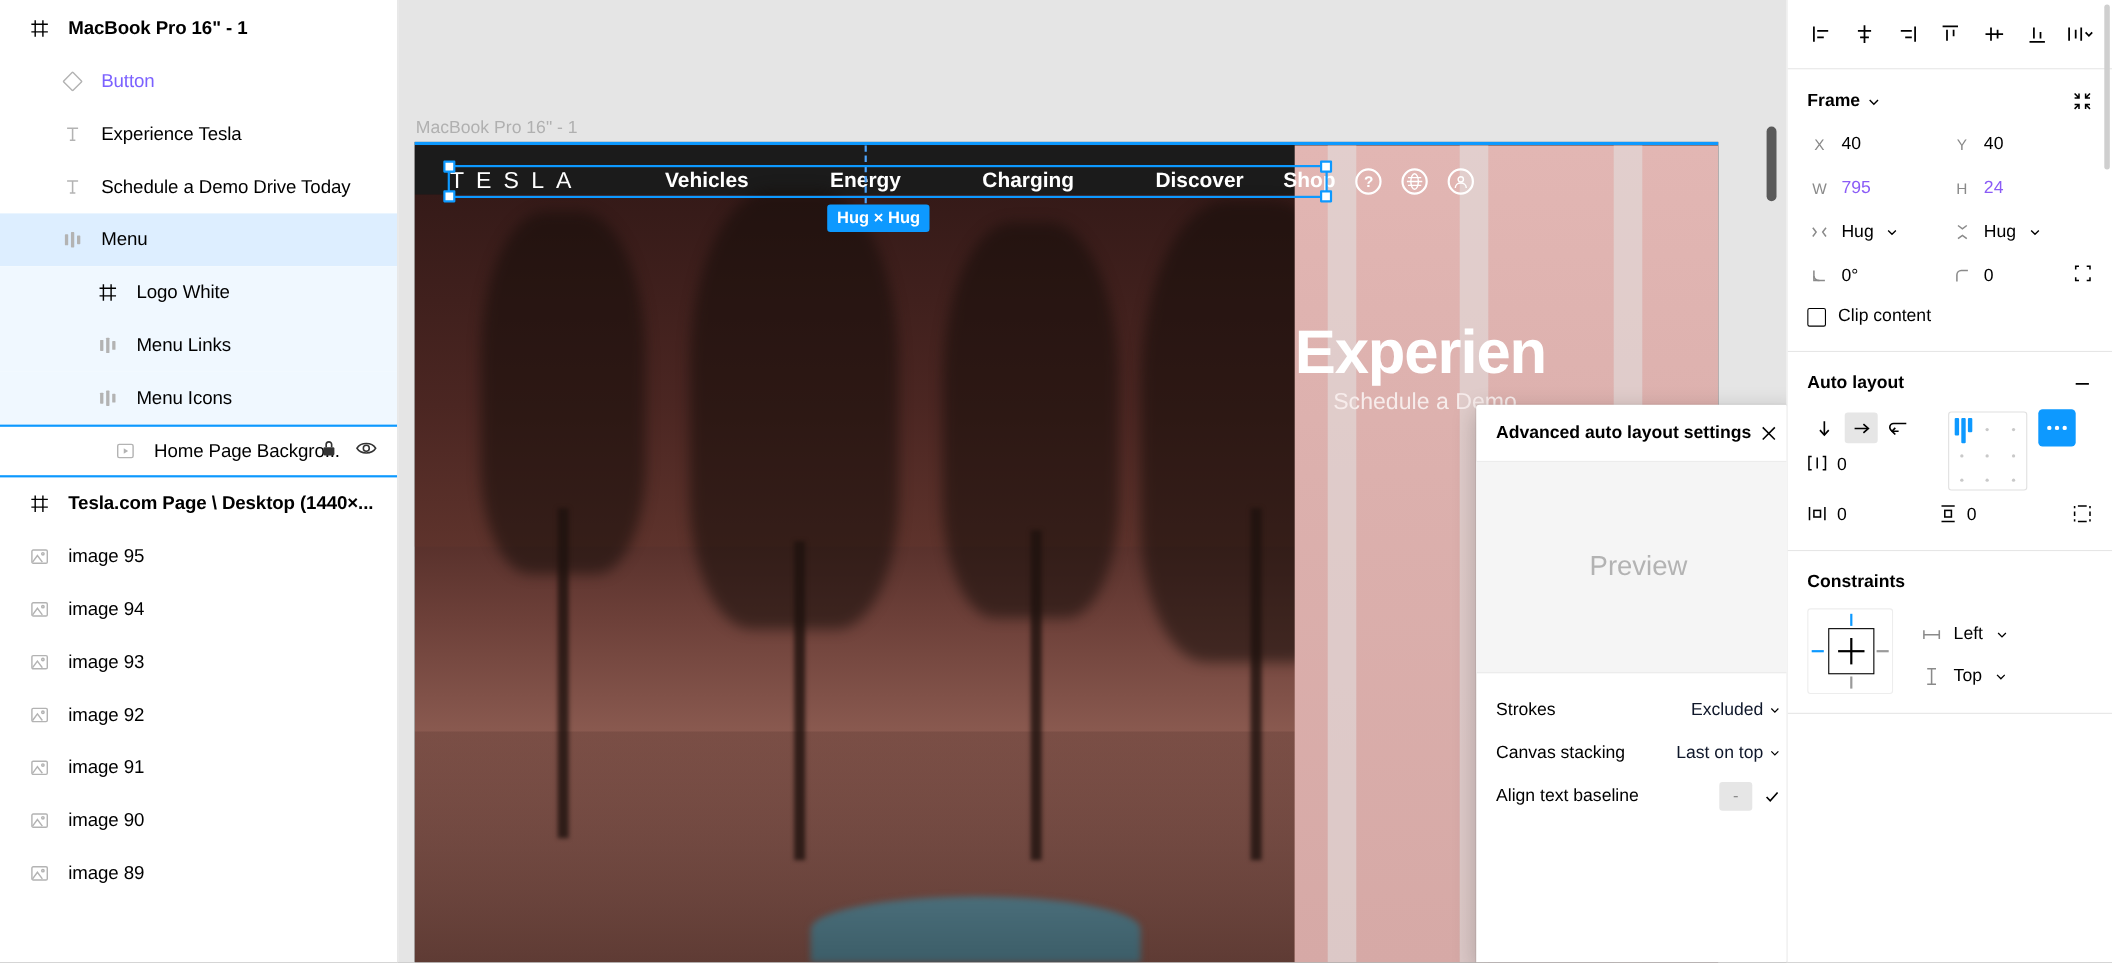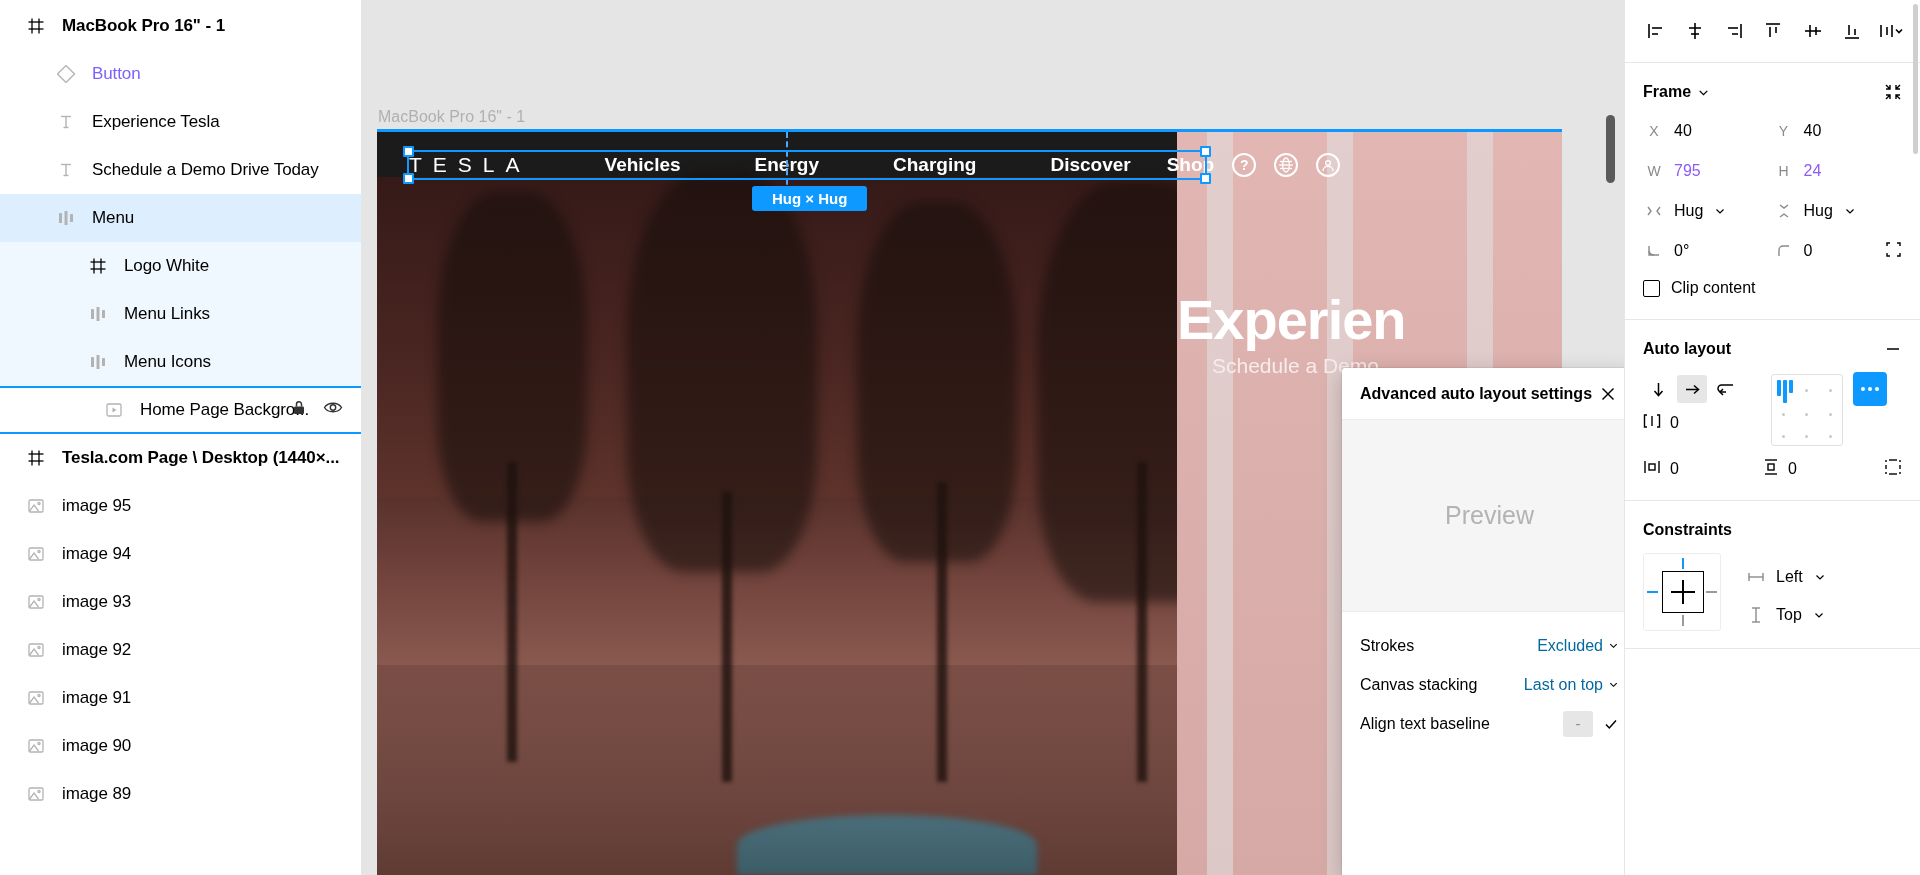--- a/index.html
+++ b/index.html
@@ -211,21 +211,21 @@
     z-index: 7;
   }
   .size-badge {
     position: absolute;
     left: 375px; top: 54px;
     background: #0d99ff;
     color: #ffffff;
     font-size: 15px;
     font-weight: bold;
     border-radius: 3px;
-    padding: 4px 20px;
+    padding: 4px 9px;
     z-index: 8;
     white-space: nowrap;
   }
   .hero-title {
     position: absolute;
     left: 800px; top: 155px;
     font-size: 56px;
     font-weight: bold;
     color: #ffffff;
     z-index: 3;
@@ -285,21 +285,21 @@
   }
   .aal-rows { padding: 14px 18px 0 18px; }
   .aal-row {
     height: 39px;
     display: flex; align-items: center;
     font-size: 16px; color: #000;
   }
   .aal-row .aal-label { flex: 1 1 auto; }
   .aal-row .aal-value {
     display: flex; align-items: center; gap: 5px;
-    color: #0369a1;
+    color: #0f172a;
     cursor: pointer;
   }
   .chev { width: 11px; height: 11px; display:inline-block; }
   .baseline-btn {
     width: 30px; height: 26px;
     background: #e6e6e6;
     border-radius: 3px;
     display:flex; align-items:center; justify-content:center;
     color: #8a8a8a;
     font-size: 15px;

